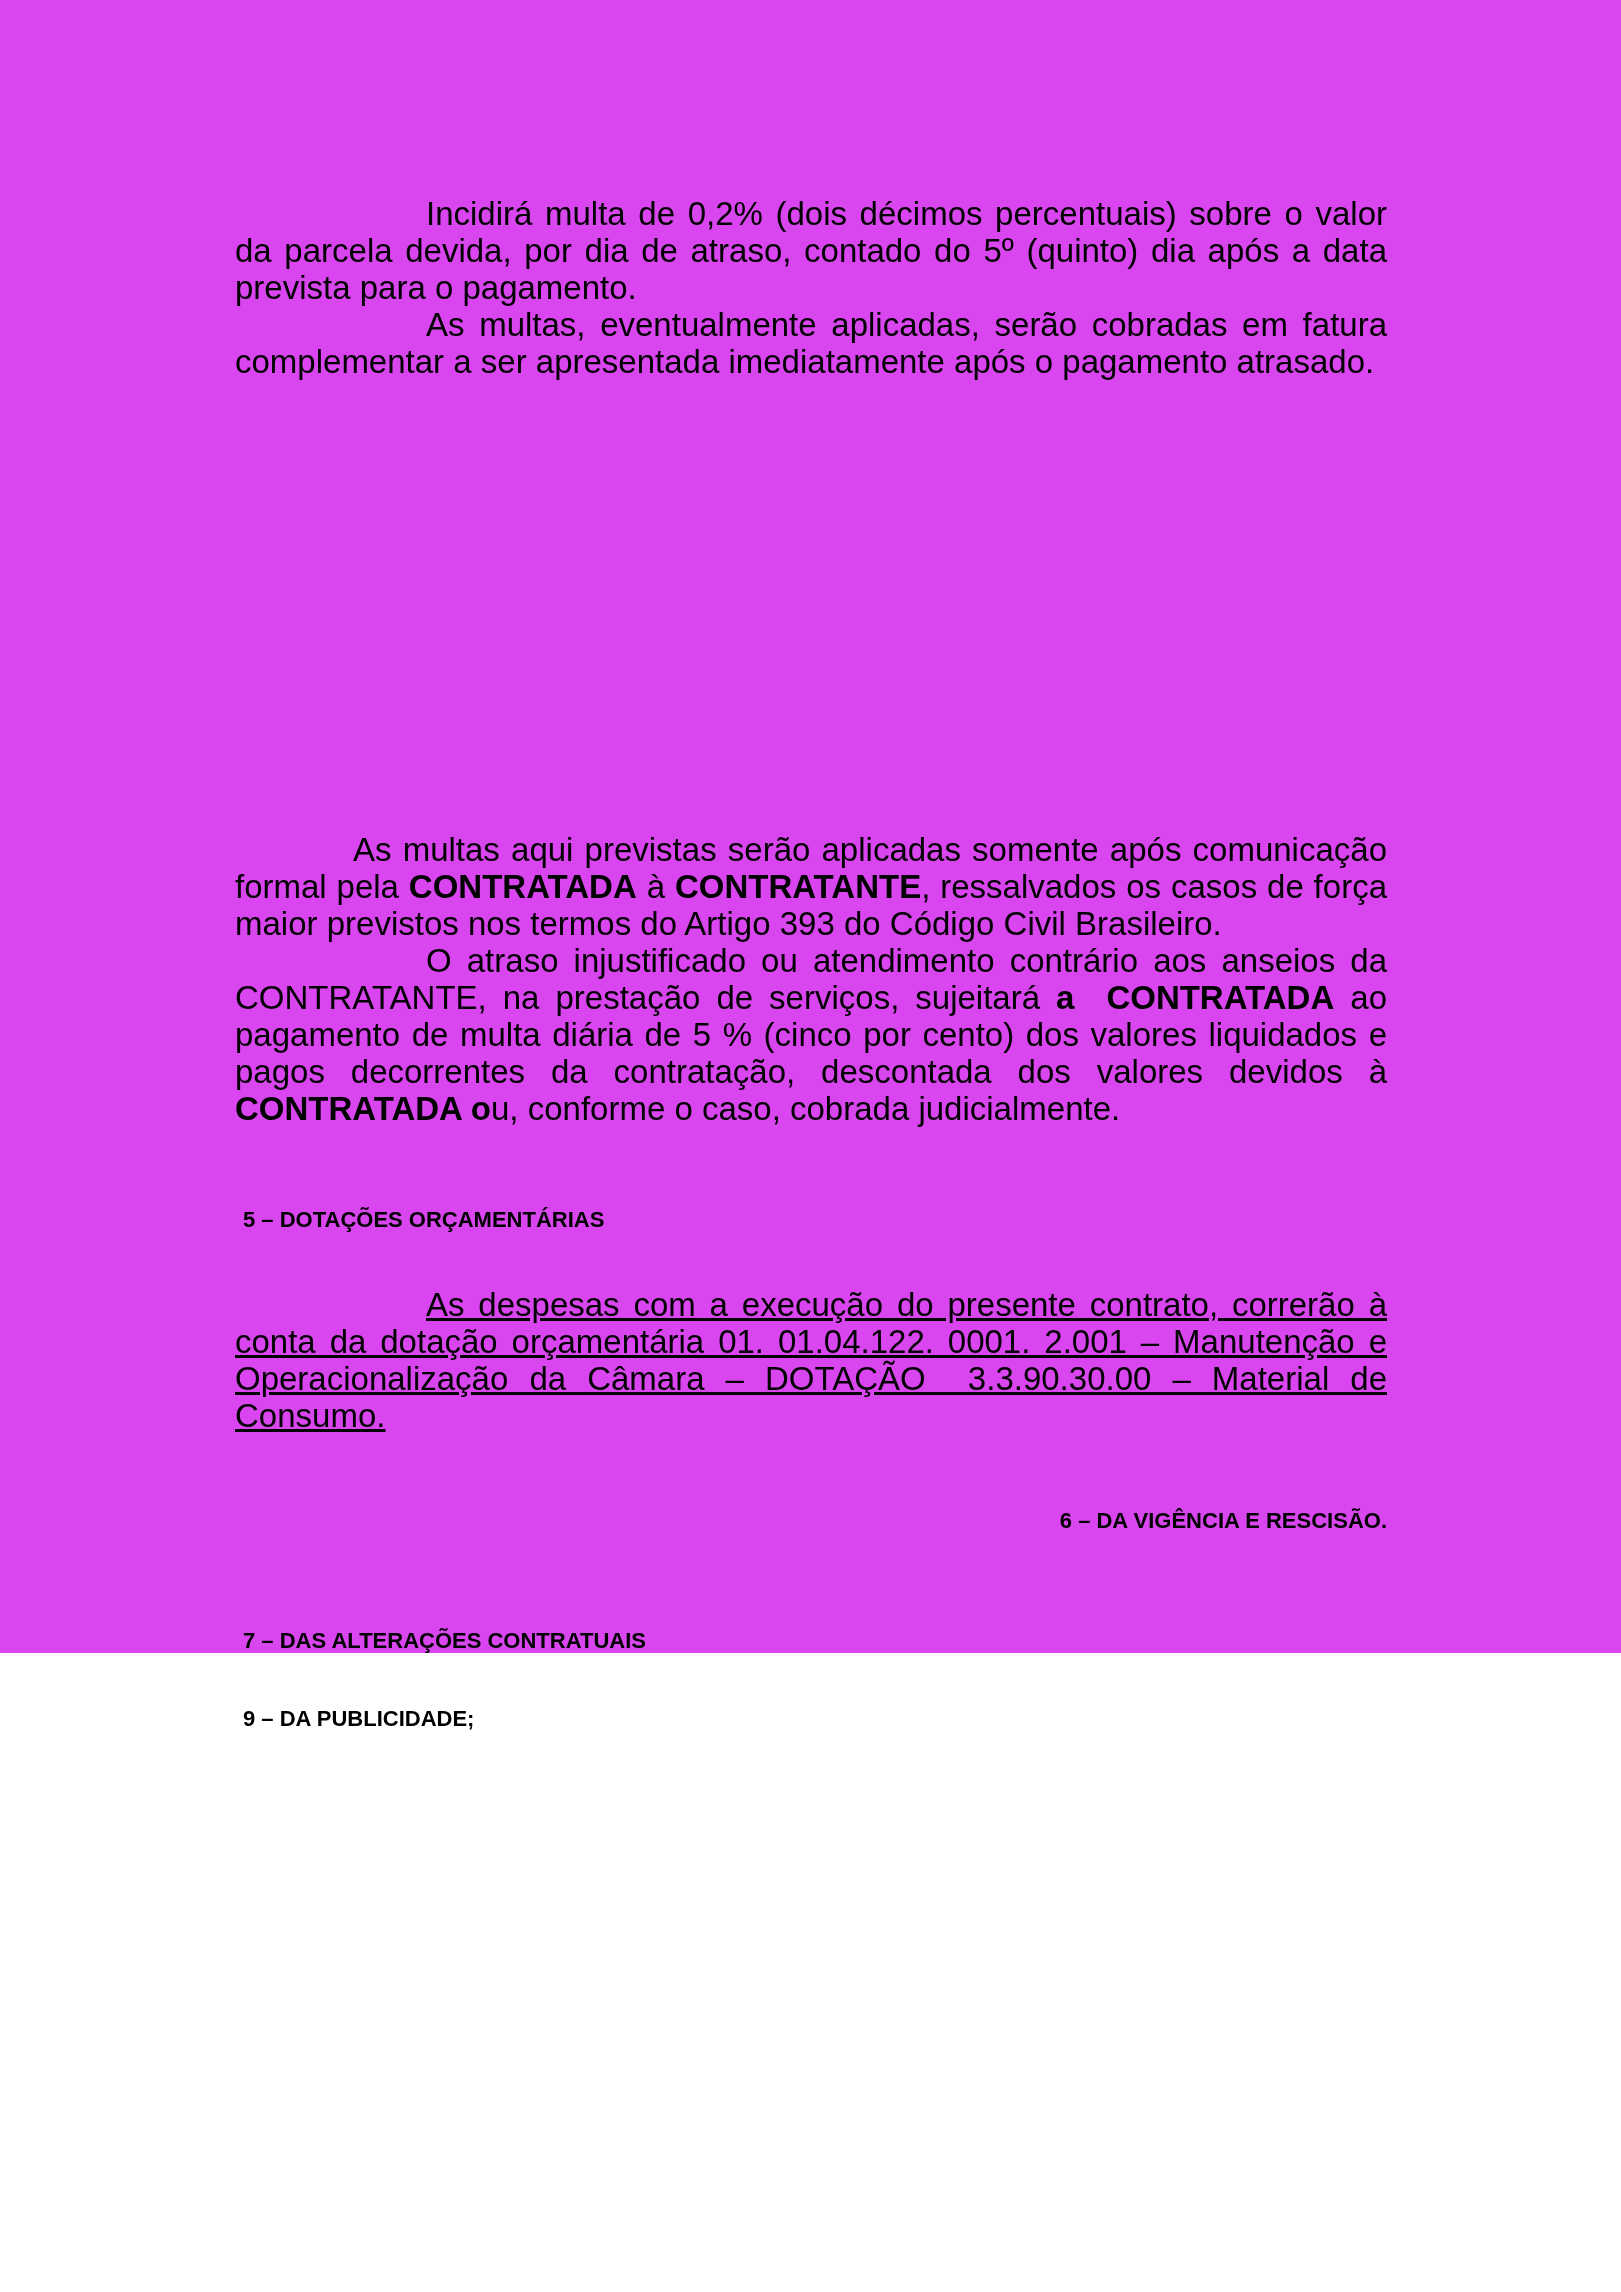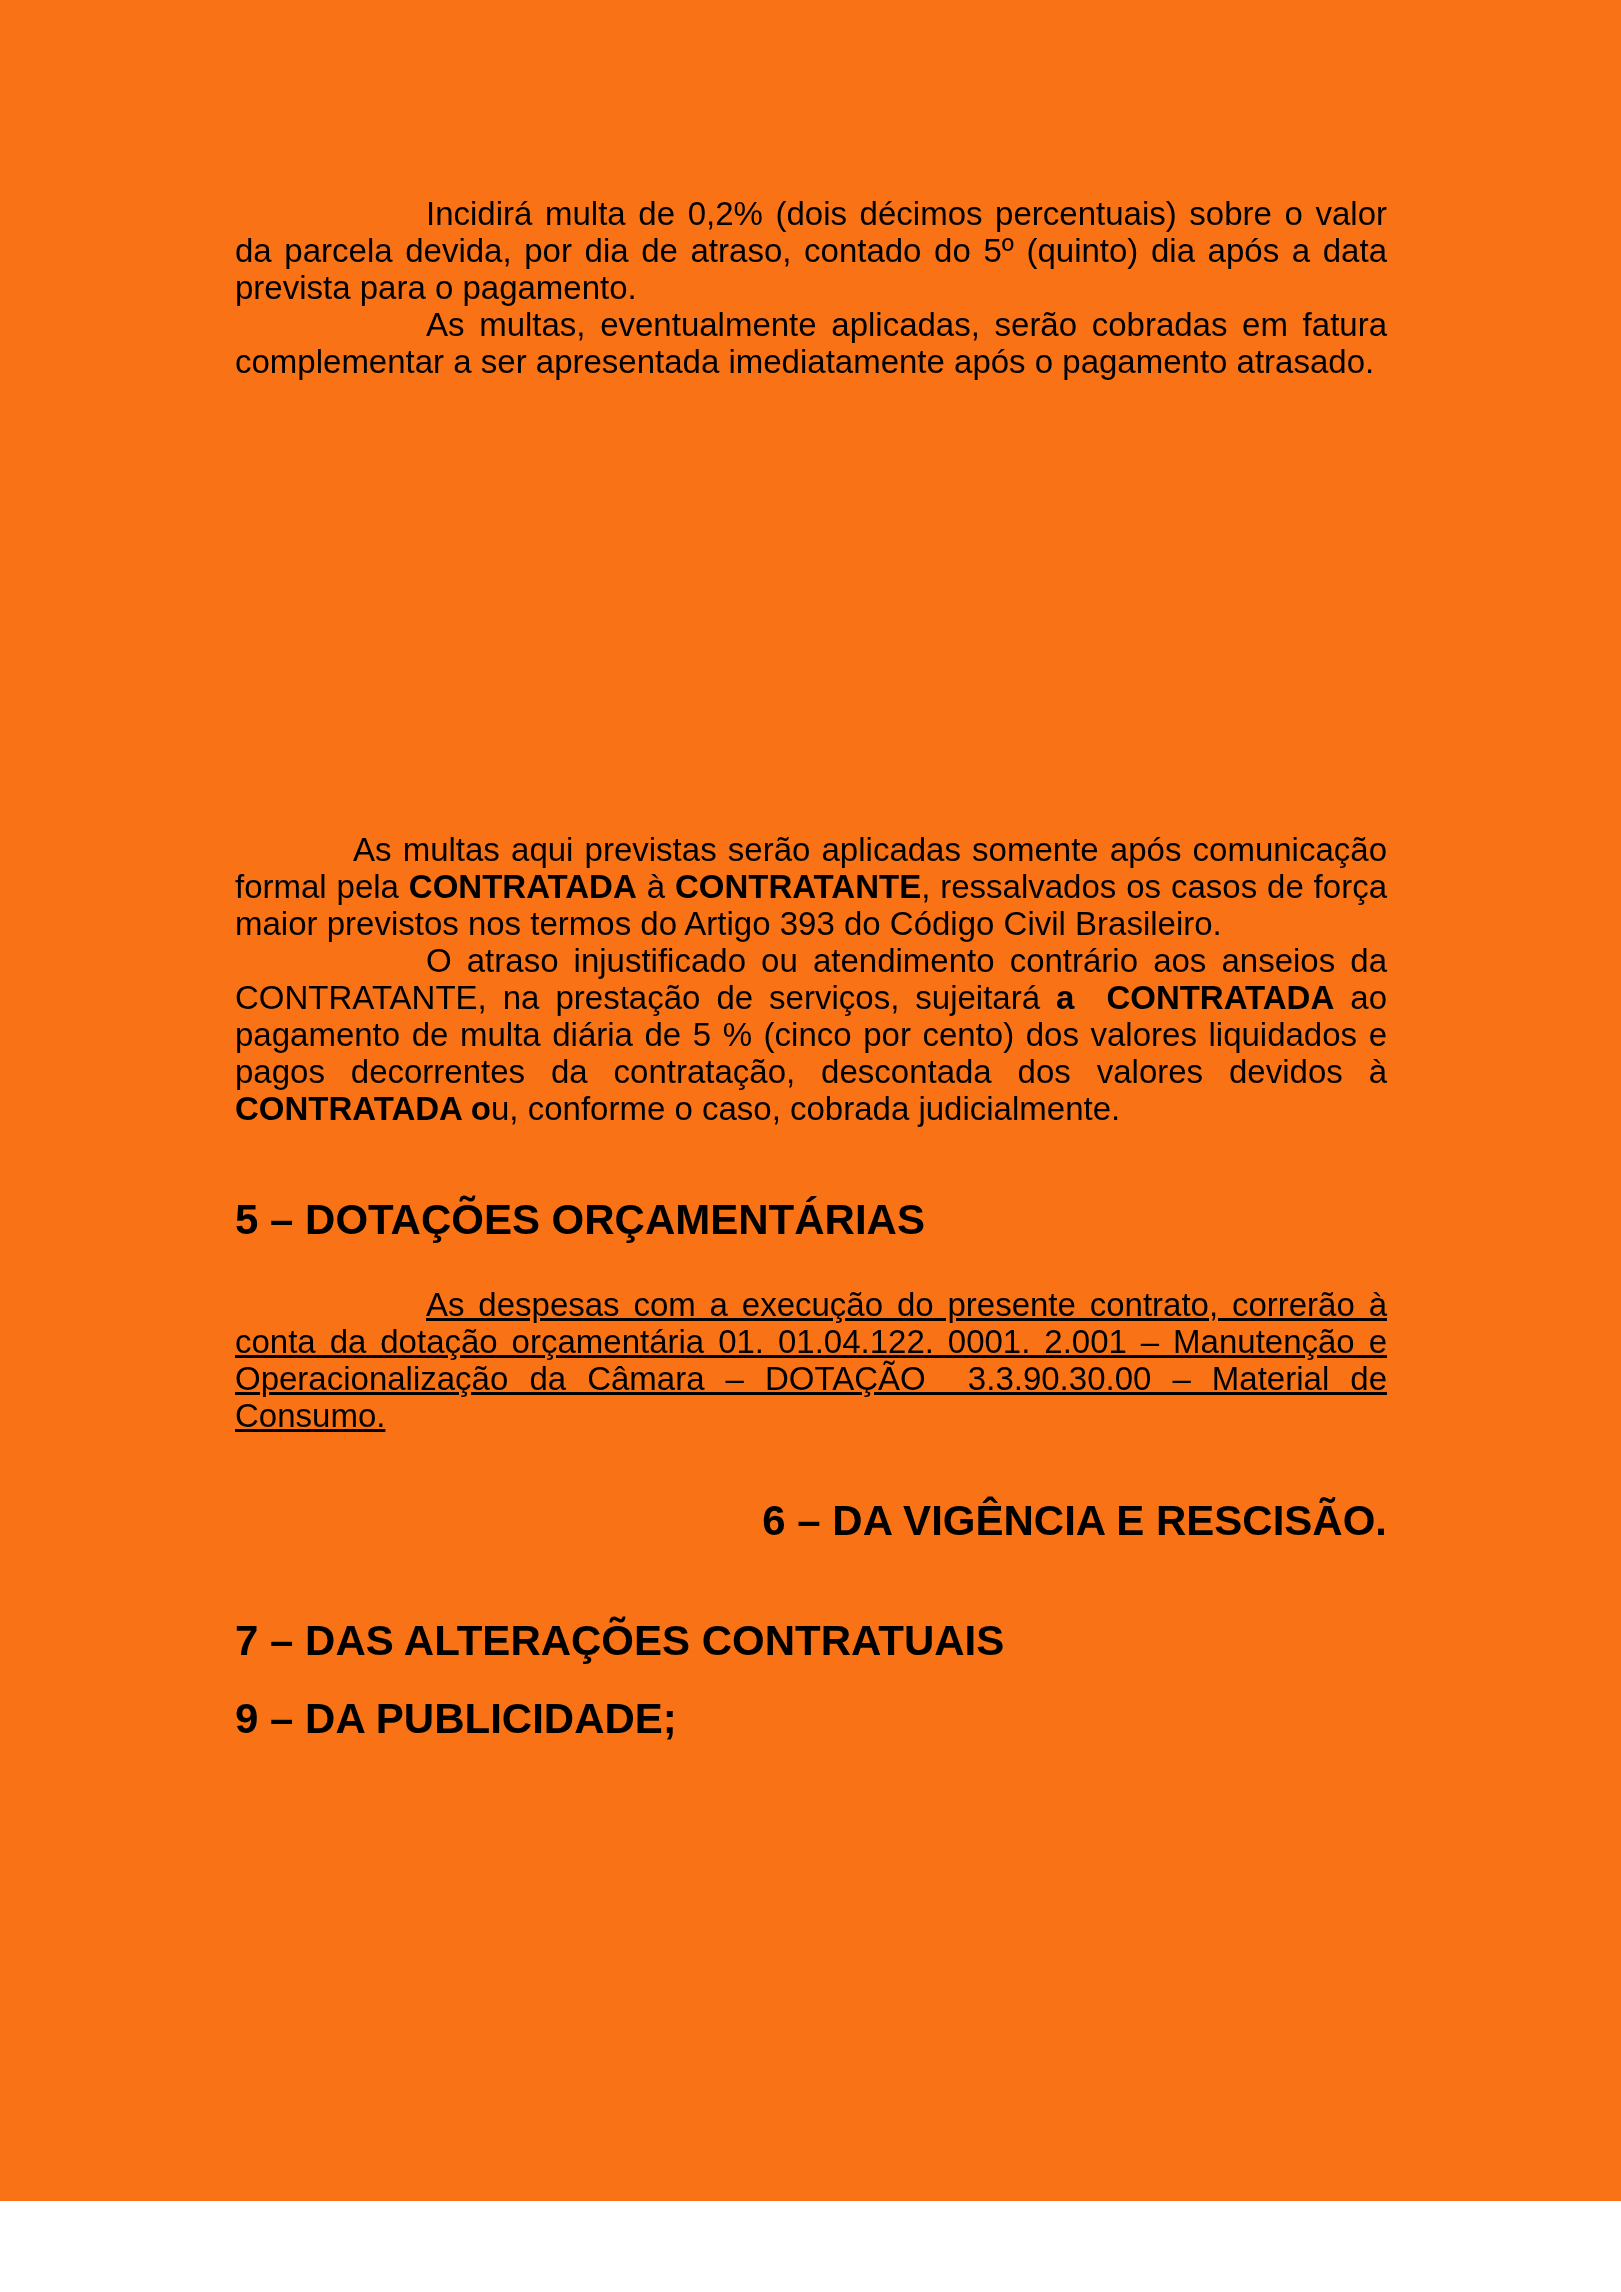--- a/index.html
+++ b/index.html
@@ -1,39 +1,40 @@
 <!DOCTYPE html>
 <html><head>
 <meta charset="utf-8">
 <style>
   * { margin: 0; padding: 0; box-sizing: border-box; }
   html, body { background: #ffffff; }
   body { width: 1621px; height: 2293px; overflow: hidden; }
   .page {
     width: 1621px;
-    height: 2201px;
-    background: #f97316;
+    height: 1653px;
+    background: #d946ef;
     color: #000000;
     padding: 195px 234px 0 235px;
     font-family: "Liberation Sans", "DejaVu Sans", sans-serif;
     font-size: 33px;
     line-height: 37px;
   }
   .para {
     text-align: justify;
     color: #000000;
   }
   .indent-lg { text-indent: 191px; }
   .indent-md { text-indent: 118px; }
   .heading {
     font-weight: bold;
-    font-size: 42px;
+    font-size: 22px;
     line-height: 37px;
     text-align: left;
     color: #000000;
+    margin-left: 8px;
   }
   b { font-weight: bold; }
   .gap-460 { margin-top: 451px; }
   .gap-85  { margin-top: 83px; }
   .gap-75  { margin-top: 74px; }
   .gap-69  { margin-top: 68px; text-align: right; }
   .gap-49  { margin-top: 48px; text-decoration: underline; }
   .gap-42  { margin-top: 41px; }
   .gap-35  { margin-top: 34px; }
 </style>

